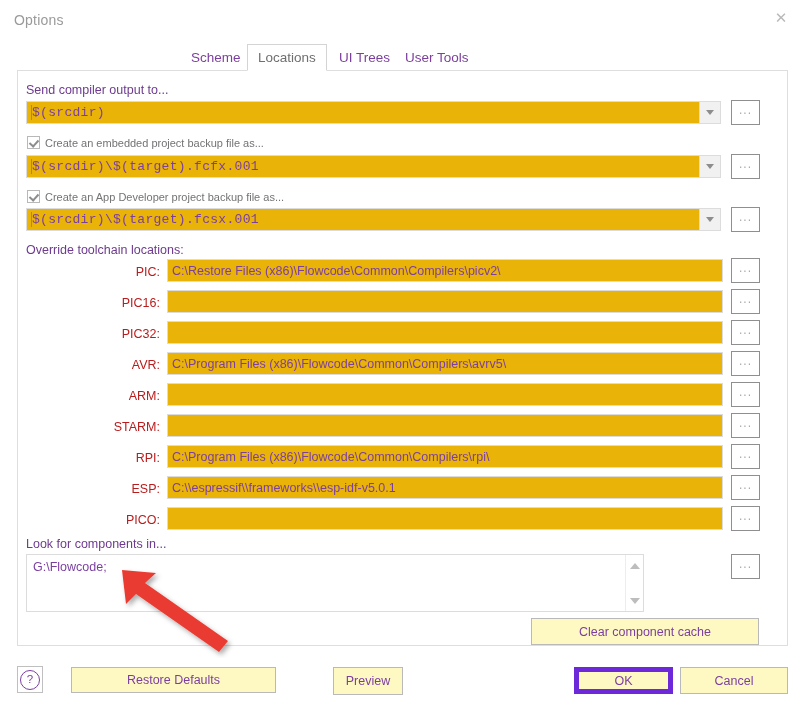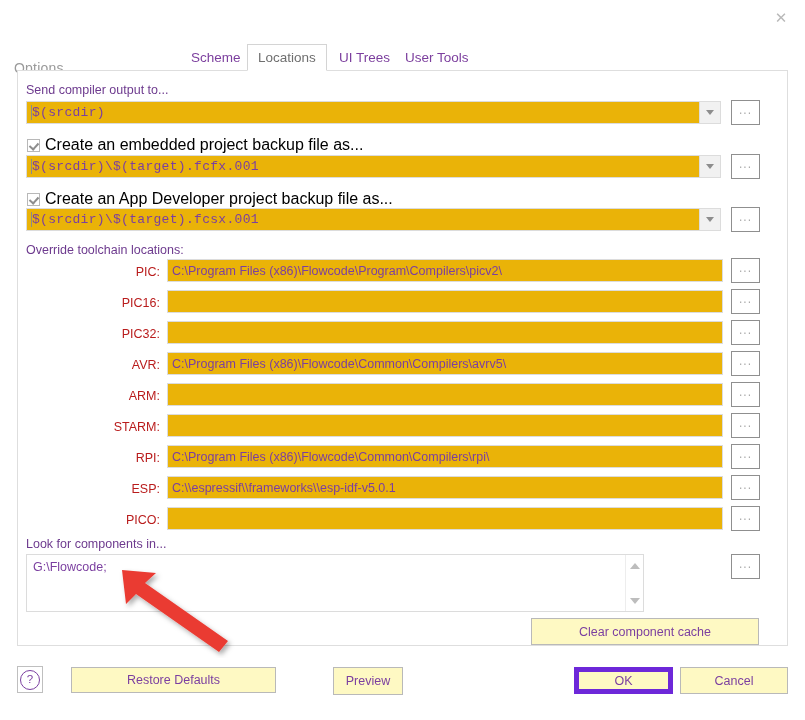--- a/index.html
+++ b/index.html
@@ -24,21 +24,20 @@
     left: 0; top: 0;
     width: 805px; height: 38px;
     background: #ffffff;
   }
   .title-text {
     position: absolute;
     left: 14px; top: 12px;
     font-size: 14px;
     color: #9a9a9a;
     letter-spacing: .2px;
-    margin-top: 48px;
   }
   .close-btn {
     position: absolute;
     right: 8px; top: 5px;
     width: 32px; height: 26px;
     display: flex; align-items: center; justify-content: center;
     color: #b9b9b9;
     font-size: 15px;
     cursor: pointer;
     user-select: none;
@@ -175,21 +174,21 @@
   }
   .chk-box.on::after {
     content: "";
     position: absolute;
     left: 3px; top: 1px;
     width: 4px; height: 7px;
     border: solid #8d8d8d;
     border-width: 0 2px 2px 0;
     transform: rotate(42deg);
   }
-  .chk-label { font-size: 16px; color: #000000; }
+  .chk-label { font-size: 11px; color: #737373; }
 
   
   .textarea-wrap {
     position: absolute;
     box-sizing: border-box;
     border: 1px solid #dcdcdc;
     background: #ffffff;
   }
   .textarea-body {
     position: absolute;
@@ -306,21 +305,21 @@
 </div>
 <div class="field mono" style="left:26px; top:208px; width:674px;text-align:center;">$(srcdir)\$(target).fcsx.001</div>
 <div class="combo-arrow" style="left:700px; top:208px;">
     <i></i>
   </div>
 <div class="browse-btn" style="left:731px; top:207px;">...</div>
 
 <div class="lbl" style="left:26px; top:243px;">Override toolchain locations:</div>
 
 <div class="lbl-right" style="left:60px; top:265px; width:100px;">PIC:</div>
-<div class="field" style="left:167px; top:259px; width:556px;">C:\Program Files (x86)\Flowcode\Program\Compilers\picv2\</div>
+<div class="field" style="left:167px; top:259px; width:556px;">C:\Restore Files (x86)\Flowcode\Common\Compilers\picv2\</div>
 <div class="browse-btn" style="left:731px; top:258px;">...</div>
 
 <div class="lbl-right" style="left:60px; top:296px; width:100px;">PIC16:</div>
 <div class="field" style="left:167px; top:290px; width:556px;"></div>
 <div class="browse-btn" style="left:731px; top:289px;">...</div>
 
 <div class="lbl-right" style="left:60px; top:327px; width:100px;">PIC32:</div>
 <div class="field" style="left:167px; top:321px; width:556px;"></div>
 <div class="browse-btn" style="left:731px; top:320px;">...</div>
 

